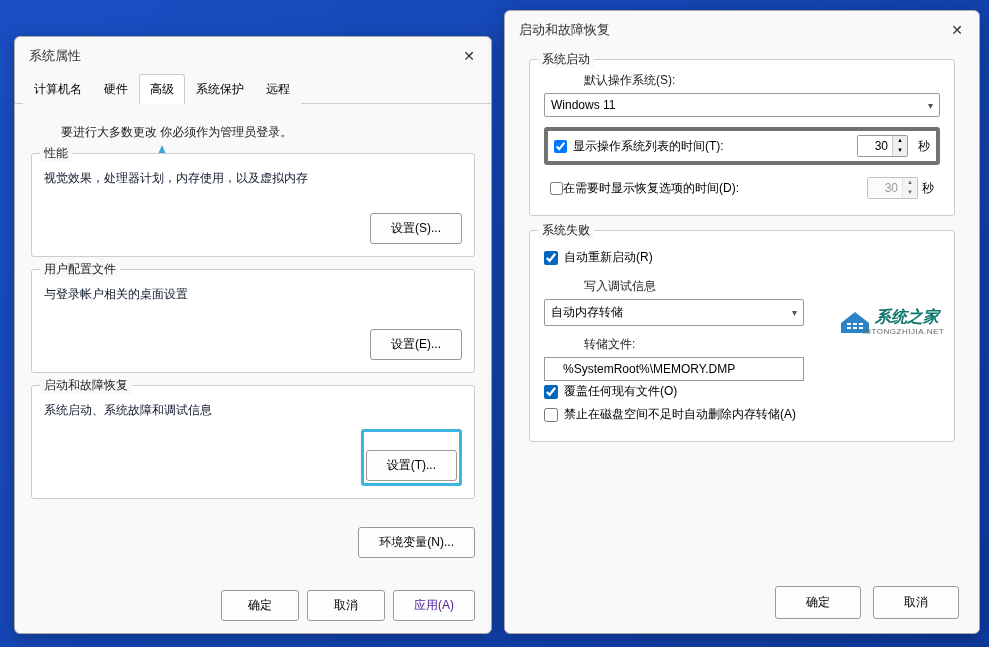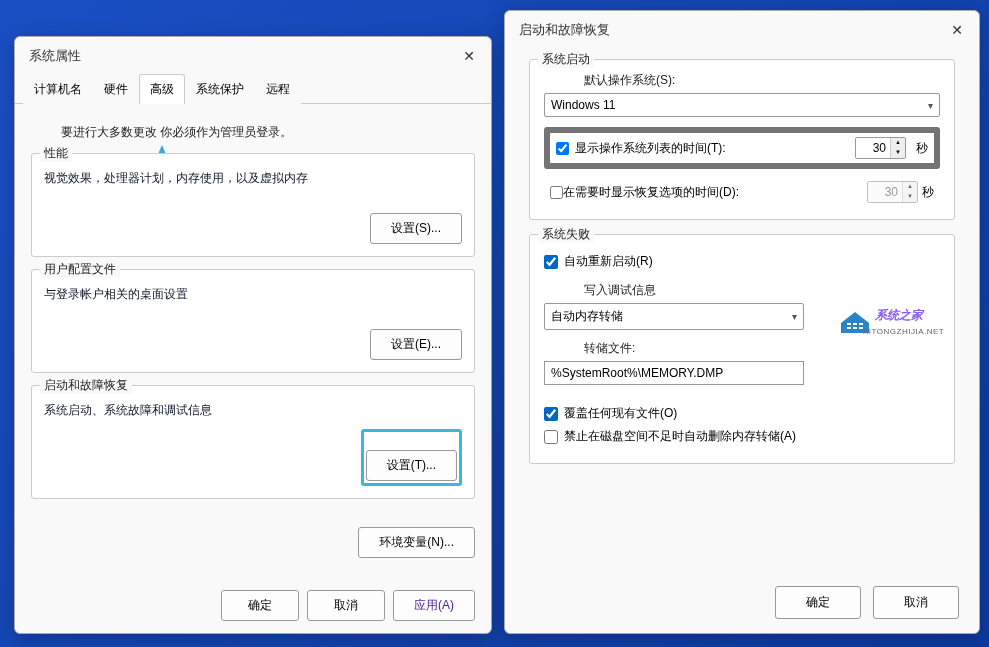--- a/index.html
+++ b/index.html
@@ -31,28 +31,28 @@
 .chev { font-size: 10px; color: #555; }
 .check-row { display: flex; align-items: center; gap: 6px; margin: 6px 0; }
 .check-row input[type=checkbox] { width: 14px; height: 14px; accent-color: #0067c0; cursor: pointer; }
 .time-row { display: flex; align-items: center; gap: 0; }
 .time-row .lbl { flex: 1; }
 .spinner { display: flex; align-items: center; border: 1px solid #999; background: #fff; border-radius: 2px; }
 .spinner input { width: 34px; border: none; text-align: right; padding: 3px 4px; font-size: 12px; outline: none; }
 .spinner .spins { display: flex; flex-direction: column; border-left: 1px solid #ccc; }
 .spinner .sp { width: 14px; height: 10px; font-size: 6px; text-align: center; line-height: 8px; background: #eee; cursor: pointer; }
 .unit { font-size: 12px; margin-left: 4px; }
-.highlight-row { border: 6px solid #737373; border-radius: 3px; padding: 4px 6px; display: flex; align-items: center; gap: 6px; }
-.text-input { width: 260px; border: 1px solid #999; padding: 4px 6px; font-size: 12px; background: #fff; }
+.highlight-row { border: 4px solid #737373; border-radius: 3px; padding: 4px 6px; display: flex; align-items: center; gap: 6px; }
+.text-input { width: 260px; border: 1px solid #999; padding: 4px 18px; font-size: 12px; background: #fff; }
 .d2-content { padding: 12px 24px; }
 .d2-group { border: 1px solid #ccc; background: #fff; border-radius: 3px; padding: 12px 14px; margin-bottom: 14px; position: relative; }
 .d2-group .group-title { background: #f9f9f9; }
 .watermark { position: absolute; right: 0; top: 296px; width: 140px; height: 40px; pointer-events: none; }
 .watermark .logo { position: absolute; left: 0; top: 2px; width: 32px; height: 26px; }
-.watermark .wm-text { position: absolute; left: 36px; top: 0; font-size: 12px; font-weight: bold; color: #8b5cf6; font-style: italic; }
+.watermark .wm-text { position: absolute; left: 36px; top: 0; font-size: 16px; font-weight: bold; color: #0f766e; font-style: italic; }
 .watermark .wm-sub { position: absolute; left: 24px; top: 20px; font-size: 8px; color: #666; letter-spacing: 0.5px; }
 .d2-footer { position: absolute; bottom: 14px; right: 20px; display: flex; gap: 12px; }
 .d2-footer .btn { min-width: 86px; padding: 7px 24px; }
 </style>
 </head>
 <body>
 
 <div class="dialog dialog1">
   <div class="titlebar">
     <span>系统属性</span>
@@ -166,21 +166,21 @@
       <span class="label-small">写入调试信息</span>
       <div class="select-box" style="width:260px">
         <span>自动内存转储</span>
         <span class="chev">▾</span>
       </div>
 
       <div style="height:10px"></div>
       <span class="label-small">转储文件:</span>
       <input class="text-input" value="%SystemRoot%\MEMORY.DMP" style="">
 
-      <div class="check-row" style="margin-top:20px">
+      <div class="check-row" style="margin-top:2px">
         <input type="checkbox" checked="" style="">
         <span>覆盖任何现有文件(O)</span>
       </div>
       <div class="check-row">
         <input type="checkbox" style="">
         <span>禁止在磁盘空间不足时自动删除内存转储(A)</span>
       </div>
     </div>
   </div>
 

